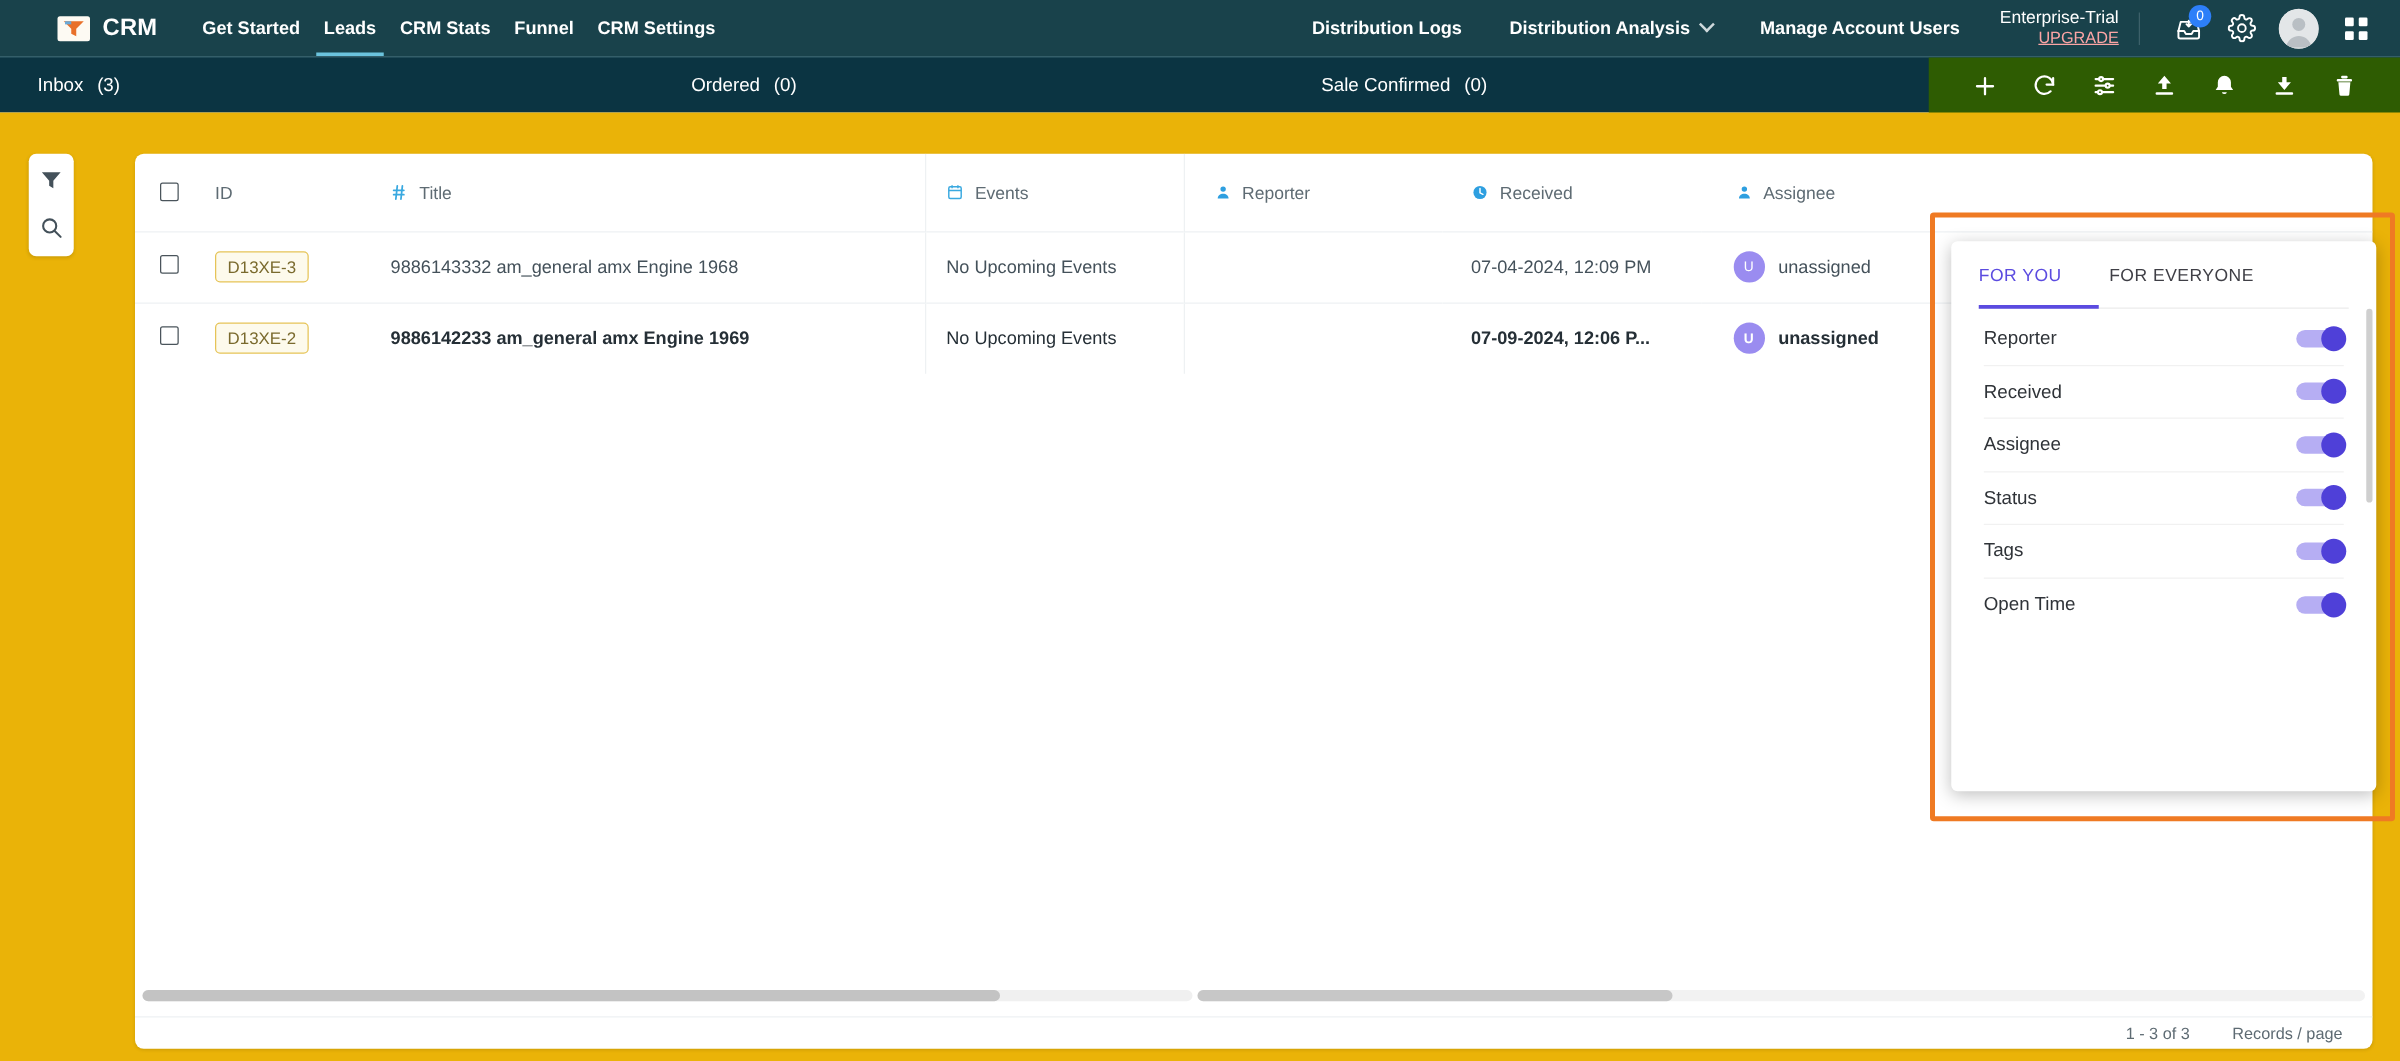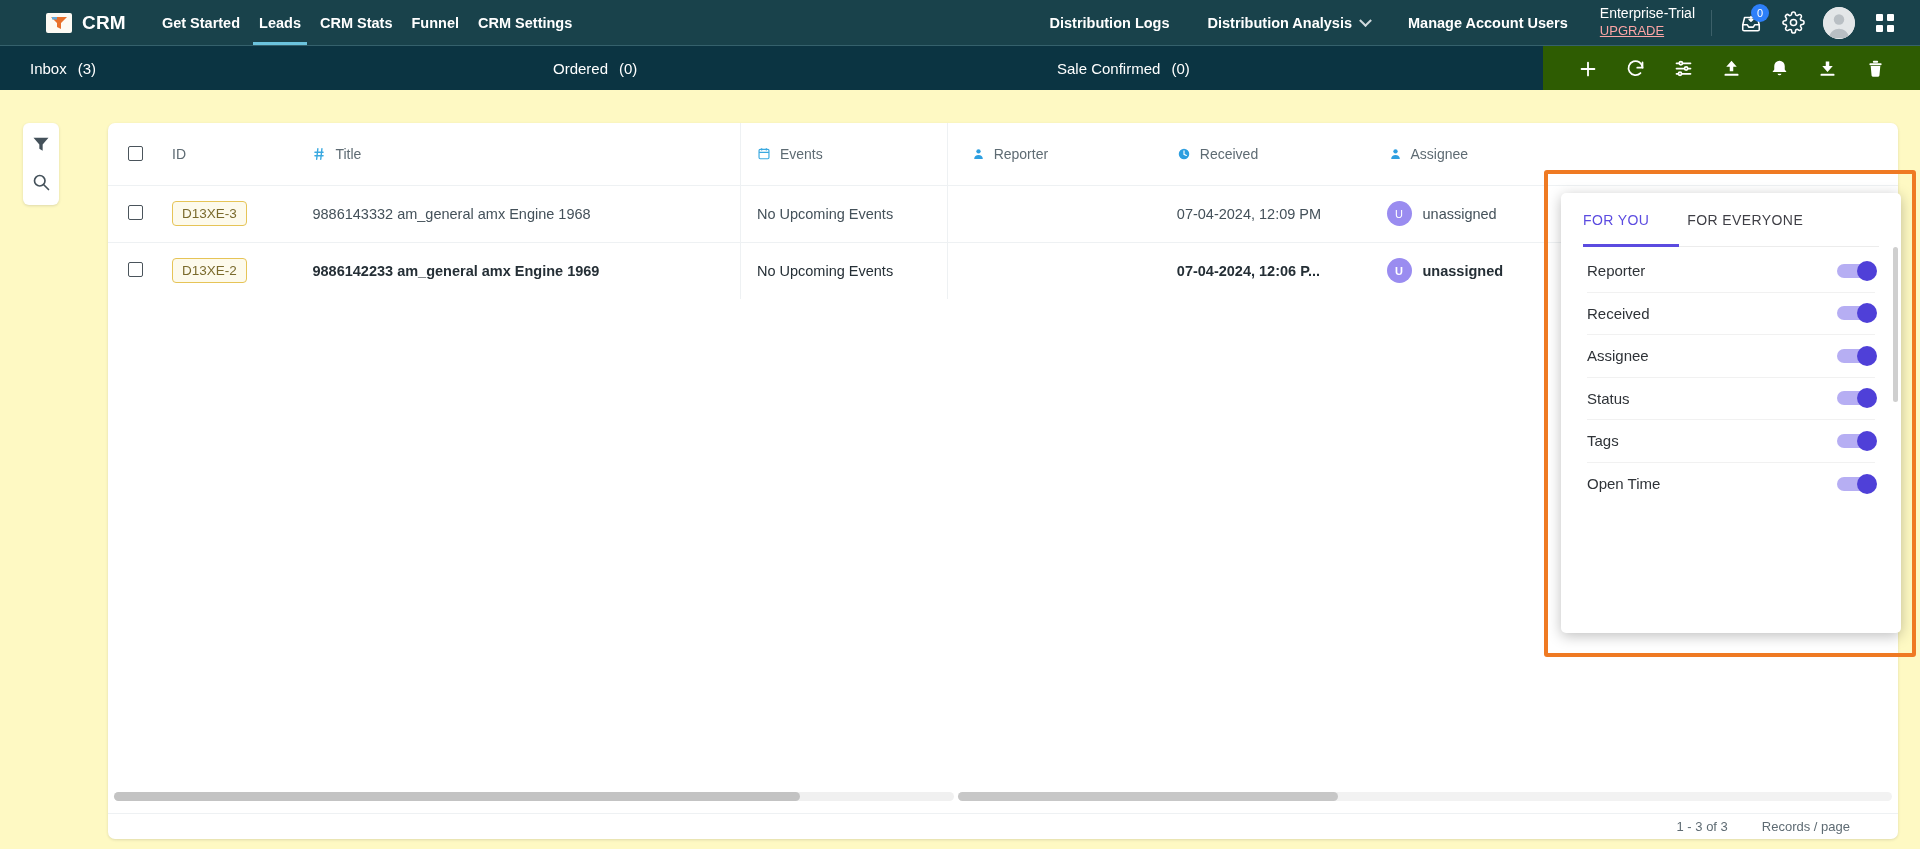--- a/index.html
+++ b/index.html
@@ -46,21 +46,21 @@
     display: flex; align-items: center; gap: 0;
   }
   .nav-group-mid { display: flex; align-items: center; gap: 34px; margin-right: 30px; }
   .caret {
     display: inline-block; margin-left: 9px;
     width: 9px; height: 9px;
     border-right: 2px solid #cfd9dc; border-bottom: 2px solid #cfd9dc;
     transform: rotate(45deg) translate(-2px,-2px);
     vertical-align: middle;
   }
-  .plan-box { text-align: left; line-height: 1.15; margin-right: 16px; }
+  .plan-box { text-align: right; line-height: 1.15; margin-right: 16px; }
   .plan-name { font-size: 14px; color: #ffffff; }
   .plan-upgrade {
     font-size: 13px; color: #fca5a5; text-decoration: underline; cursor: pointer;
     display: inline-block; margin-top: 1px;
   }
   .vsep { width: 1px; height: 26px; background: #3c6069; margin-right: 18px; }
   .icon-btn {
     width: 42px; height: 45px;
     display: flex; align-items: center; justify-content: center;
     position: relative; cursor: pointer;
@@ -99,21 +99,21 @@
     width: 377px;
     background: #2e5c02;
     display: flex; align-items: center; justify-content: center; gap: 22px;
   }
   .tool {
     width: 26px; height: 26px; cursor: pointer;
     display: flex; align-items: center; justify-content: center;
   }
 
   
-  .body-area { position: relative; width: 100%; height: 759px; background: #fef9c3; }
+  .body-area { position: relative; width: 100%; height: 759px; background: #eab308; }
 
   .left-rail {
     position: absolute; left: 23px; top: 33px;
     width: 36px; border-radius: 6px; background: #ffffff;
     box-shadow: 0 1px 3px rgba(0,0,0,.13);
     display: flex; flex-direction: column; align-items: center;
     padding: 10px 0 12px;
     gap: 16px;
   }
   .rail-icon { width: 22px; height: 22px; cursor: pointer; display: flex; align-items: center; justify-content: center; }
@@ -160,21 +160,21 @@
   }
   .hscroll-track { flex: 0 0 840px; height: 9px; border-radius: 5px; background: #f0f0f0; position: relative; }
   .hscroll-thumb { position: absolute; left: 0; top: 0; height: 9px; border-radius: 5px; background: #c3c3c3; }
   .hscroll-track2 { flex: 1; height: 9px; border-radius: 5px; background: #f2f2f2; position: relative; }
   .hscroll-thumb2 { position: absolute; left: 0; top: 0; width: 380px; height: 9px; border-radius: 5px; background: #c7c7c7; }
 
   .card-footer {
     position: absolute; left: 0; right: 0; bottom: 0; height: 26px;
     border-top: 1px solid #eef1f3;
     display: flex; align-items: center; justify-content: flex-end;
-    gap: 34px; padding-right: 48px;
+    gap: 34px; padding-right: 24px;
     font-size: 13px; color: #5e6b73;
     overflow: hidden;
   }
 
   
   .highlight-box {
     position: absolute; left: 1544px; top: 80px;
     width: 372px; height: 487px;
     border: 4px solid #ef7a23; border-radius: 3px;
     pointer-events: none; z-index: 40;
@@ -456,21 +456,21 @@
           </td>
         </tr>
         <tr class="bold">
           <td>
               <div style="padding-left:20px"><span class="cb"></span></div>
             </td>
           <td><span class="idchip">D13XE-2</span></td>
           <td style="padding-left:4px">9886142233 am_general amx Engine 1969</td>
           <td class="col-div events-cell" style="font-weight:normal;padding-left:16px">No Upcoming Events</td>
           <td class="col-div" style="padding-left:24px"></td>
-          <td style="padding-left:23px">07-04-2024, 12:06 P...</td>
+          <td style="padding-left:23px">07-09-2024, 12:06 P...</td>
           <td>
             <div class="assignee-cell" style="padding-left:26px">
               <span class="ava">U</span>
               <span>unassigned</span>
             </div>
           </td>
         </tr>
       </tbody>
     </table>
 

